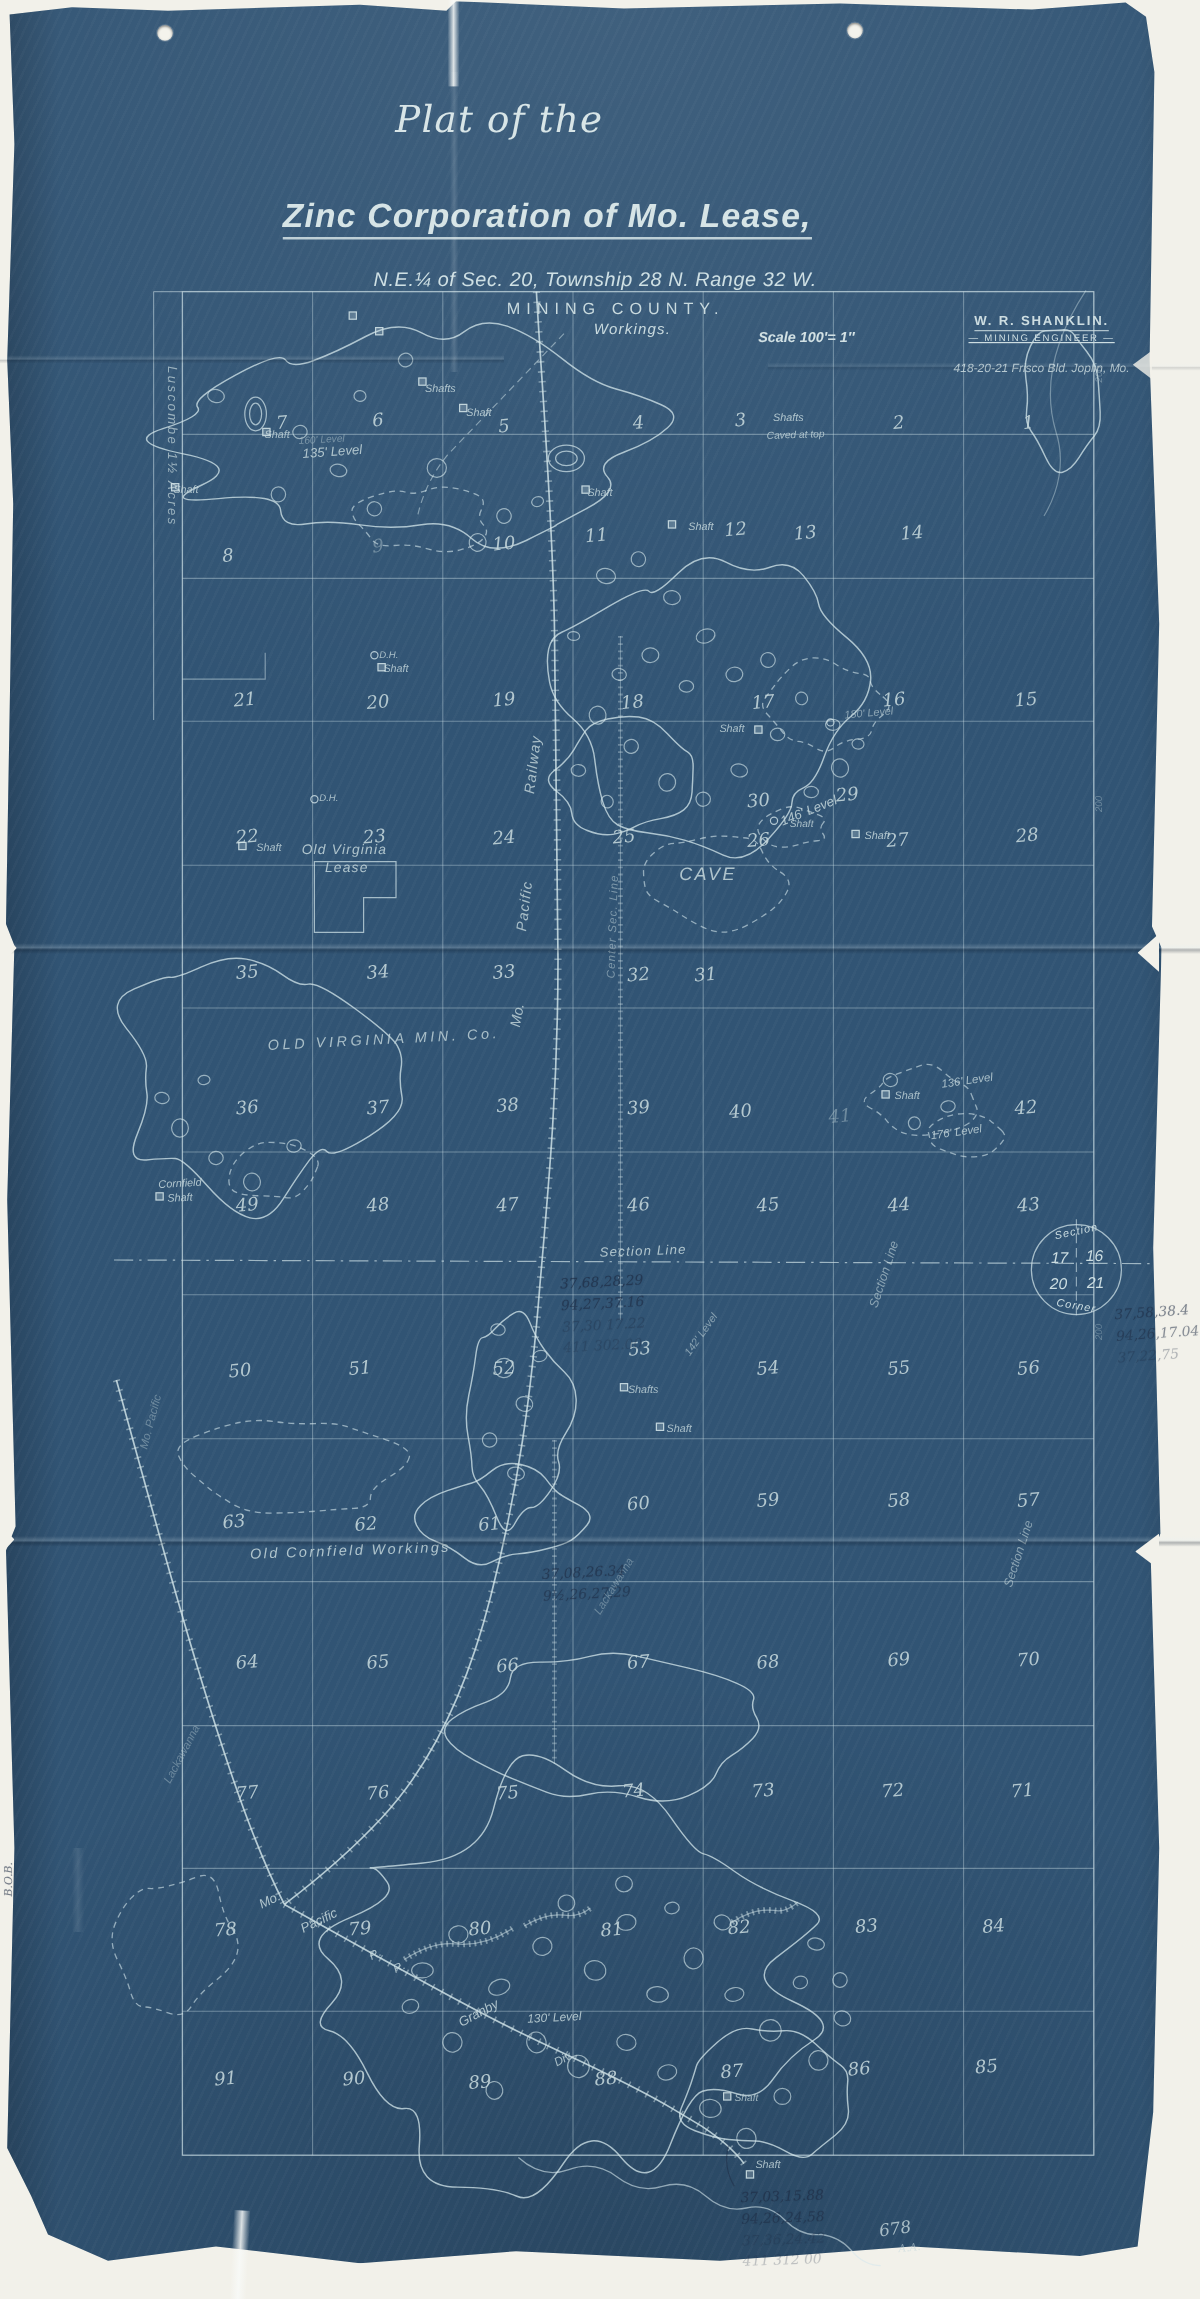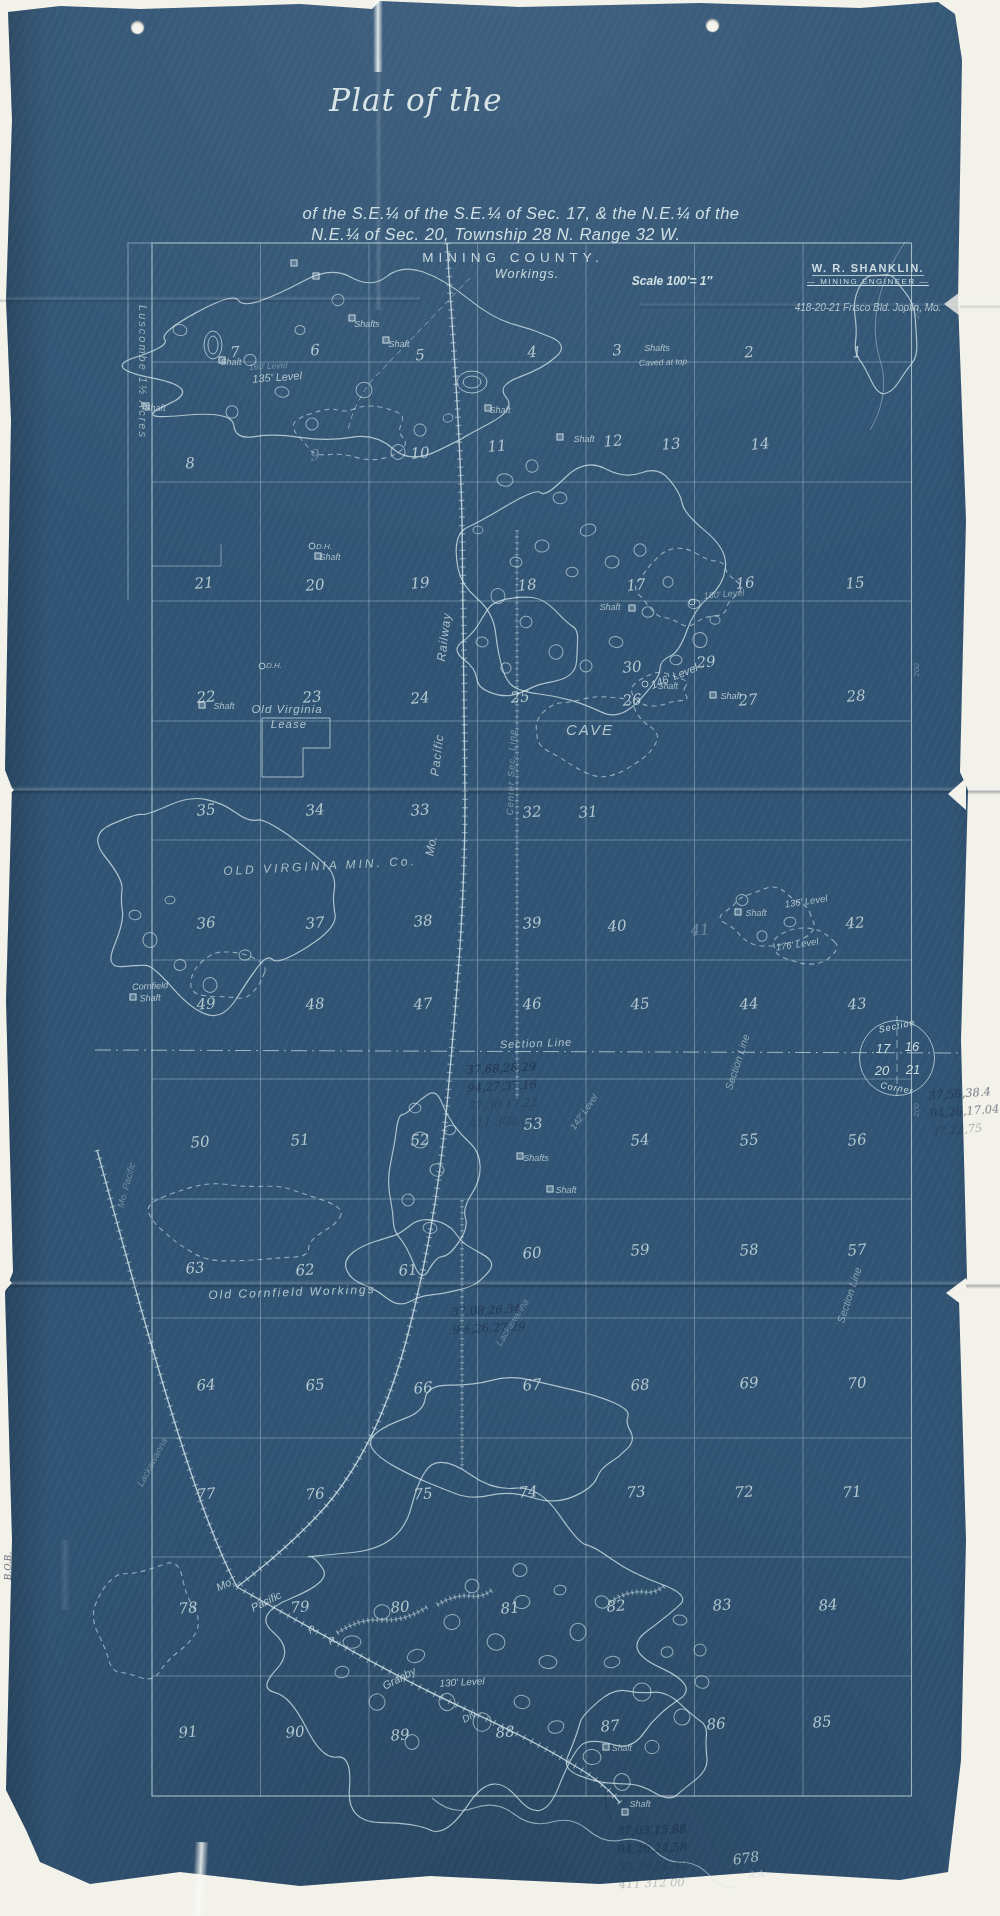--- a/index.html
+++ b/index.html
@@ -237,21 +237,21 @@
         <path d="M432,1798 q20,18 42,10 q22,-8 40,6 q18,14 38,8 q20,-6 36,8 q16,14 34,10 q18,-4 32,10 q14,14 30,12 q16,2 26,14 q10,12 24,12" fill="none" stroke="rgba(214,232,236,.6)" stroke-width="1.1"></path>
         <path d="M905,242 C880,280 868,320 880,360 C888,385 882,410 870,430" fill="none" stroke="rgba(214,232,236,.4)" stroke-width="1"></path>
         <path d="M607,1788 C604,1800 606,1812 612,1822" fill="none" stroke="rgba(29,42,66,.5)" stroke-width="0.9"></path>
       </g>
     </svg>
 
   <div class="hole" style="left:131px;top:21px;"></div>
   <div class="hole" style="left:706px;top:19px;"></div>
 
   <div class="t-abs t-plat" style="left:416px;top:100px;">Plat of the</div>
-  <div class="t-abs t-desc" style="left:521px;top:213px;">of the S.E.¼ of the S.E.¼ of Sec. 17, &amp; the N.E.¼ of the</div>
+  <div class="t-abs t-sub" style="left:456px;top:182px;">Zinc Corporation of Mo. Lease,</div>
   <div class="t-abs t-desc" style="left:496px;top:234px;">N.E.¼ of Sec. 20, Township 28 N. Range 32 W.</div>
   <div class="t-abs t-county" style="left:513px;top:257px;">MINING COUNTY.</div>
   <div class="t-abs t-state" style="left:527px;top:274px;">Workings.</div>
   <div class="t-abs t-scale" style="left:672px;top:281px;">Scale 100'= 1″</div>
 
   <div class="stamp">
     <span class="s-name">W. R. SHANKLIN.</span>
     <span class="s-role">— MINING ENGINEER —</span>
     <span class="s-addr">418-20-21 Frisco Bld.   Joplin, Mo.</span>
   </div>

